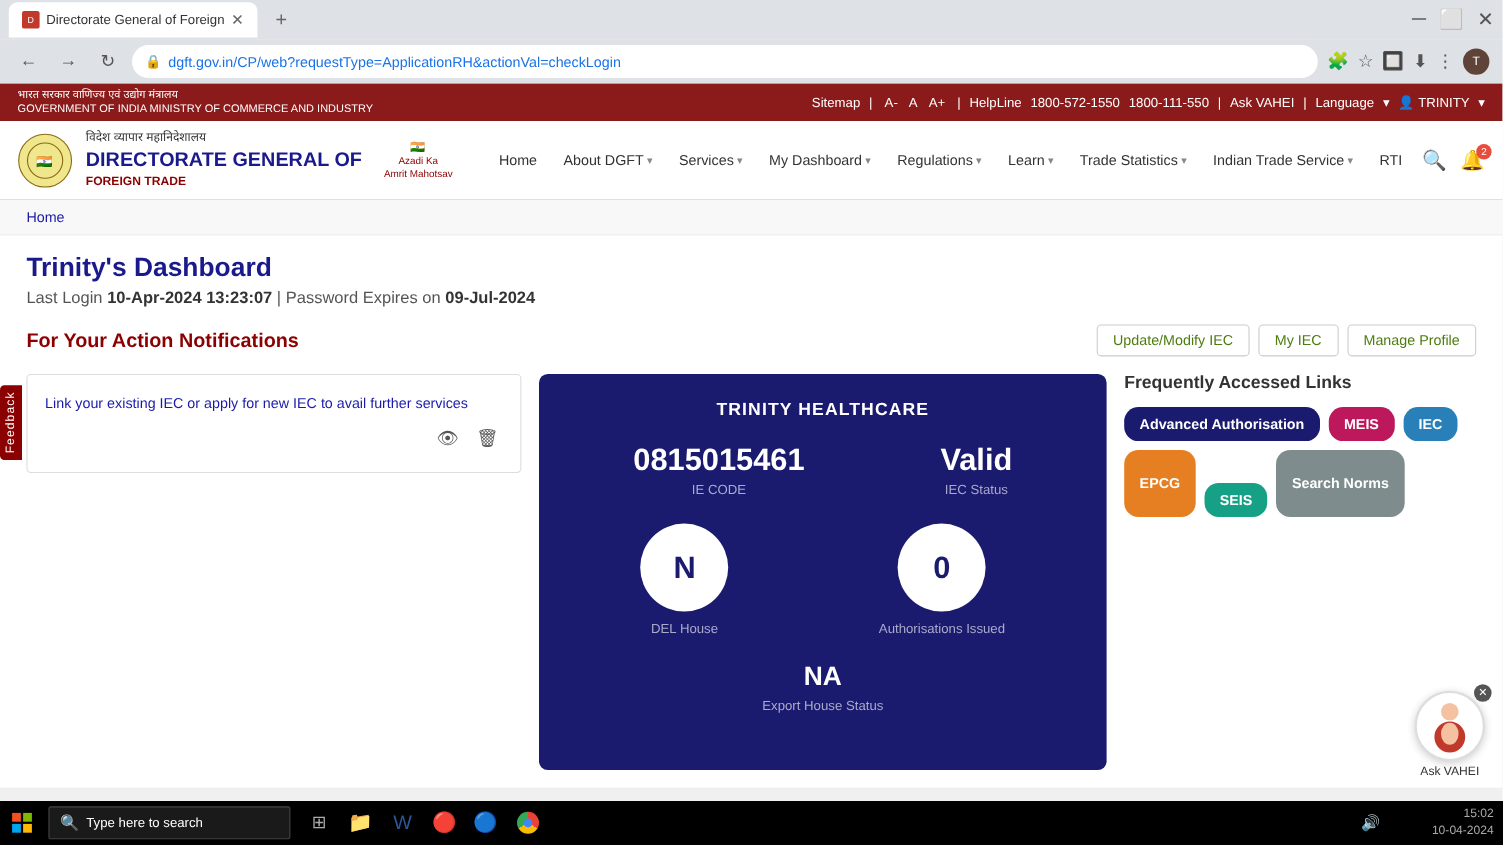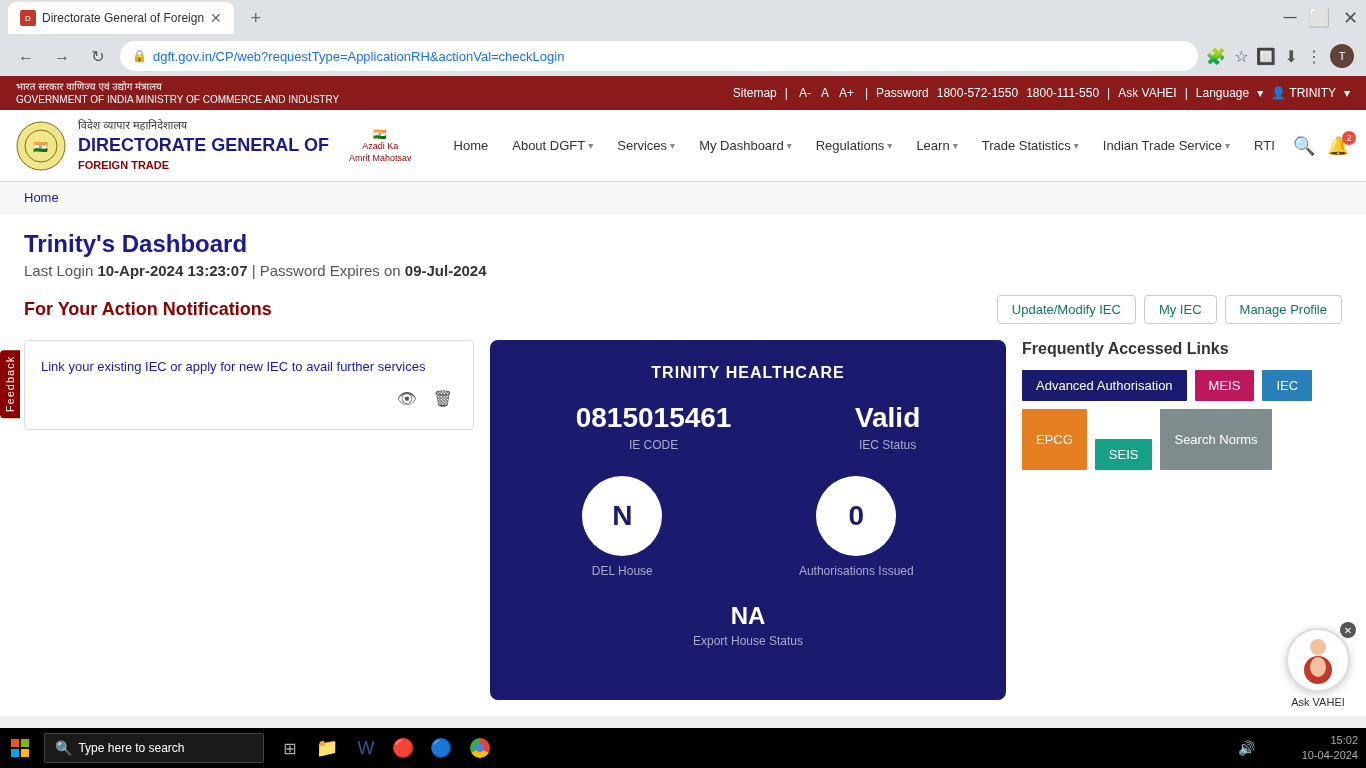--- a/index.html
+++ b/index.html
@@ -58,21 +58,21 @@
     
     .main-content { padding: 16px 24px; }
     .page-title { font-size: 24px; font-weight: bold; color: #1a1a8c; margin-bottom: 4px; }
     .last-login { font-size: 15px; color: #555; margin-bottom: 16px; }
     .last-login strong { color: #333; }
 
     
     .section-header { display: flex; align-items: center; justify-content: space-between; margin-bottom: 16px; }
     .section-title { font-size: 18px; font-weight: bold; color: #8b0000; }
     .action-buttons { display: flex; gap: 8px; }
-    .action-btn { padding: 6px 14px; border: 1px solid #ccc; background: #fff; border-radius: 4px; font-size: 13px; cursor: pointer; color: #0f766e; }
+    .action-btn { padding: 6px 14px; border: 1px solid #ccc; background: #fff; border-radius: 4px; font-size: 13px; cursor: pointer; color: #4d7c0f; }
 
     
     .dashboard-grid { display: flex; gap: 16px; }
 
     
     .left-panel { width: 450px; min-height: 200px; }
     .notification-card { background: #fff; border: 1px solid #ddd; border-radius: 4px; padding: 16px; }
     .notification-text { font-size: 13px; color: #1a1aaa; line-height: 1.5; }
     .notification-actions { display: flex; gap: 8px; margin-top: 8px; justify-content: flex-end; }
     .icon-btn { width: 28px; height: 28px; display: flex; align-items: center; justify-content: center; cursor: pointer; color: #555; font-size: 16px; }
@@ -89,21 +89,21 @@
     .status-circle { width: 80px; height: 80px; border-radius: 50%; background: #fff; color: #1a1a6e; display: flex; align-items: center; justify-content: center; font-size: 28px; font-weight: bold; margin: 0 auto 8px; }
     .status-label { font-size: 12px; color: #aac; }
     .export-status { text-align: center; }
     .export-value { font-size: 24px; font-weight: bold; color: #fff; }
     .export-label { font-size: 12px; color: #aac; margin-top: 4px; }
 
     
     .right-panel { width: 320px; }
     .freq-title { font-size: 16px; font-weight: bold; color: #333; margin-bottom: 12px; }
     .freq-links { display: flex; flex-wrap: wrap; gap: 8px; }
-    .freq-btn { padding: 8px 14px; border-radius: 1px; font-size: 13px; cursor: pointer; color: #fff; font-weight: normal; border: none; }
+    .freq-btn { padding: 8px 14px; border-radius: 13px; font-size: 13px; cursor: pointer; color: #fff; font-weight: bold; border: none; }
     .freq-btn.dark-blue { background: #1a1a6e; }
     .freq-btn.red { background: #be185d; }
     .freq-btn.blue { background: #2980b9; }
     .freq-btn.orange { background: #e67e22; }
     .freq-btn.teal { background: #16a085; margin-top: 30px; }
     .freq-btn.gray-blue { background: #7f8c8d; }
     
     .feedback-side { position: fixed; left: 0; top: 50%; transform: translateY(-50%); z-index: 100; }
     .feedback-side-inner { background: #8b0000; color: #fff; padding: 6px 4px; font-size: 11px; cursor: pointer; border-radius: 0 4px 4px 0; writing-mode: vertical-rl; text-orientation: mixed; transform: rotate(180deg); letter-spacing: 1px; }
 
@@ -177,21 +177,21 @@
     </div>
     <div class="top-bar-right">
       <a>Sitemap</a>
       <span>|</span>
       <div class="font-controls">
         <span class="font-btn">A-</span>
         <span class="font-btn">A</span>
         <span class="font-btn">A+</span>
       </div>
       <span>|</span>
-      <span>Password</span>
+      <span>HelpLine</span>
       <a>1800-572-1550</a>
       <a>1800-111-550</a>
       <span>|</span>
       <a>Ask VAHEI</a>
       <span>|</span>
       <a>Language</a>
       <span>▾</span>
       <a>👤 <span>TRINITY</span></a>
       <span>▾</span>
     </div>

